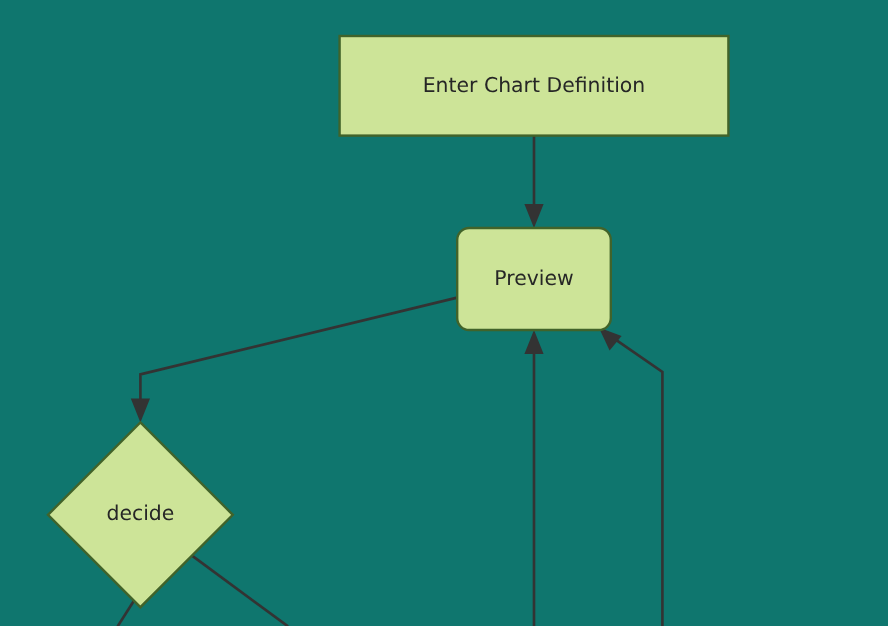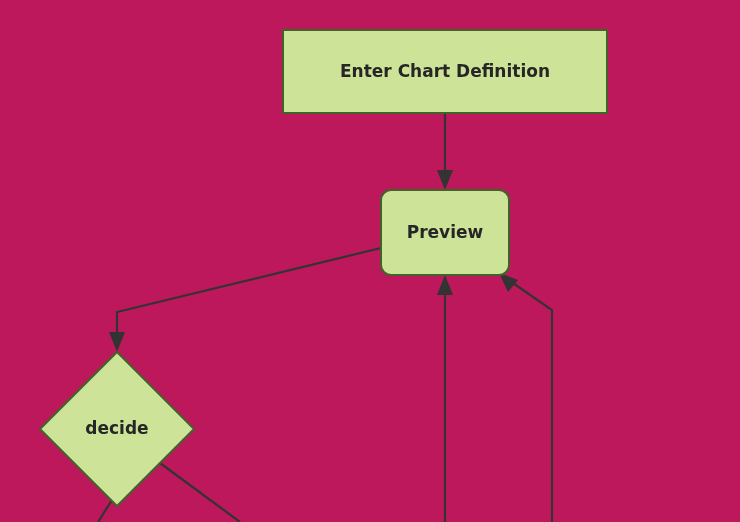--- a/index.html
+++ b/index.html
@@ -8,23 +8,22 @@
     padding: 0;
     background: #ffffff;
   }
   body {
     font-family: "DejaVu Sans", sans-serif;
   }
   #canvas {
     position: relative;
     width: 740px;
     height: 522px;
-    background: #be185d;
+    background: #0f766e;
     overflow: hidden;
-    font-weight: bold;
   }
   #flow-svg {
     position: absolute;
     left: 0;
     top: 0;
     width: 740px;
     height: 522px;
   }
   .node-shape {
     fill: #cde498;

